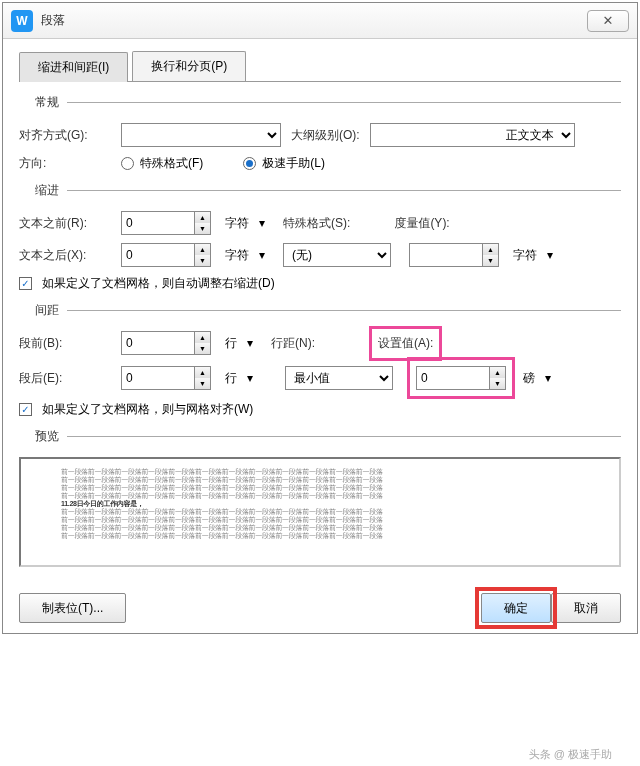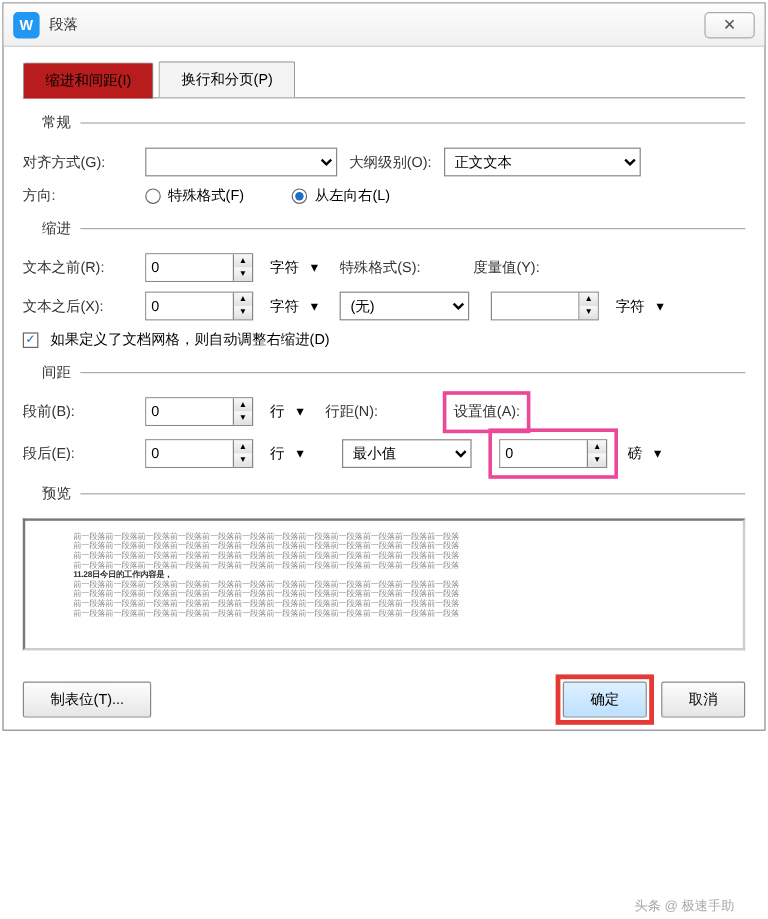--- a/index.html
+++ b/index.html
@@ -5,43 +5,43 @@
   * { box-sizing: border-box; font-family: "Microsoft YaHei", "SimSun", sans-serif; font-size: 12px; }
   body { margin: 0; background: #fff; width: 640px; height: 766px; position: relative; }
   .window { border: 1px solid #888; background: #fff; width: 636px; margin: 2px; }
   .titlebar { display: flex; align-items: center; height: 36px; padding: 0 8px; border-bottom: 1px solid #ccc; background: linear-gradient(#fdfdfd,#f0f0f0); }
   .app-icon { width: 22px; height: 22px; background: #2196f3; border-radius: 4px; margin-right: 8px; display:flex; align-items:center; justify-content:center; color:#fff; font-weight:bold; }
   .title-text { flex: 1; color:#333; }
   .close-btn { border:1px solid #aaa; border-radius:4px; width:42px; height:22px; display:flex; align-items:center; justify-content:center; background:linear-gradient(#fff,#eee); }
   .body { padding: 12px 16px 16px 16px; }
   .tabs { display:flex; border-bottom:1px solid #999; margin-bottom:12px; }
   .tab { padding:6px 18px; border:1px solid #999; border-bottom:none; background:#f3f3f3; margin-right:4px; border-radius:2px 2px 0 0; }
-  .tab.active { background:#b91c1c; position:relative; top:1px; }
+  .tab.active { background:#e5e5e5; position:relative; top:1px; }
   .group-label { display:flex; align-items:center; margin:10px 0 12px 16px; color:#333; }
   .group-label .line { flex:1; height:1px; background:#aaa; margin-left:8px; }
   .row { display:flex; align-items:center; margin:8px 0; gap:10px; }
   .lbl { width:92px; color:#333; }
   .lbl-sm { color:#333; }
   select, input[type=text] { border:1px solid #888; height:24px; padding:0 4px; background:#fff; }
   select.wide { width:160px; }
-  select.wider { width:164px; }
+  select.wider { width:205px;text-align:right; }
   .spin-wrap { display:flex; align-items:center; border:1px solid #888; height:24px; background:#fff; }
   .spin-wrap input { border:none; width:72px; height:22px; outline:none; padding:0 4px; }
   .spin-btns { display:flex; flex-direction:column; width:16px; height:22px; border-left:1px solid #888; }
   .spin-btns div { flex:1; display:flex; align-items:center; justify-content:center; font-size:7px; background:linear-gradient(#f8f8f8,#e0e0e0); }
   .radio-group { display:flex; gap:40px; align-items:center; }
   .radio-item { display:flex; gap:6px; align-items:center; }
   .radio { width:13px; height:13px; border:1px solid #666; border-radius:50%; display:inline-flex; align-items:center; justify-content:center; }
   .radio.checked::after { content:""; width:7px; height:7px; border-radius:50%; background:#1a6fc9; }
   .checkbox { width:13px; height:13px; border:1px solid #666; display:inline-flex; align-items:center; justify-content:center; background:#fff; }
   .checkbox.checked::after { content:"✓"; color:#1a6fc9; font-size:10px; line-height:1; }
   .unit { margin-left:4px; }
   .preview-box { border:2px inset #ccc; background:#fff; height:110px; padding:8px 40px; overflow:hidden; }
   .preview-line { height:8px; font-size:7px; color:#888; white-space:nowrap; overflow:hidden; letter-spacing:-0.3px; }
-  .footer { display:flex; align-items:center; padding:10px 16px; gap:12px; }
+  .footer { display:flex; align-items:center; padding:10px 16px; }
   .footer .spacer { flex:1; }
   .btn { border:1px solid #888; background:linear-gradient(#fdfdfd,#e6e6e6); height:30px; padding:0 22px; border-radius:2px; }
   .btn.primary { background:linear-gradient(#dff0ff,#bde0ff); }
   .highlight-red { border:3px solid #ec4899; padding:6px; margin:-6px; }
   .hl-ok { position:absolute; border:4px solid #e53935; }
   .watermark { position:absolute; right:28px; bottom:4px; color:#aaa; font-size:11px; }
 </style>
 </head>
 <body>
 
@@ -72,21 +72,21 @@
     </div>
     <div class="row">
       <span class="lbl">方向:</span>
       <div class="radio-group">
         <div class="radio-item">
           <span class="radio"></span>
           <span>特殊格式(F)</span>
         </div>
         <div class="radio-item">
           <span class="radio checked"></span>
-          <span>从左向右(L)</span>
+          <span>极速手助(L)</span>
         </div>
       </div>
     </div>
 
     <div class="group-label">
       <span>缩进</span>
         <div class="line"></div>
     </div>
     <div class="row">
       <span class="lbl">文本之前(R):</span>
@@ -168,20 +168,24 @@
           <input type="text" value="0" style="">
           <div class="spin-btns">
               <div>▲</div>
               <div>▼</div>
             </div>
         </div>
       </span>
       <span class="unit">磅</span>
         <span>▾</span>
     </div>
+    <div class="row">
+      <span class="checkbox checked"></span>
+      <span>如果定义了文档网格，则与网格对齐(W)</span>
+    </div>
 
     <div class="group-label">
       <span>预览</span>
         <div class="line"></div>
     </div>
     <div class="preview-box">
       <div class="preview-line">前一段落前一段落前一段落前一段落前一段落前一段落前一段落前一段落前一段落前一段落前一段落前一段落</div>
       <div class="preview-line">前一段落前一段落前一段落前一段落前一段落前一段落前一段落前一段落前一段落前一段落前一段落前一段落</div>
       <div class="preview-line">前一段落前一段落前一段落前一段落前一段落前一段落前一段落前一段落前一段落前一段落前一段落前一段落</div>
       <div class="preview-line">前一段落前一段落前一段落前一段落前一段落前一段落前一段落前一段落前一段落前一段落前一段落前一段落</div>

